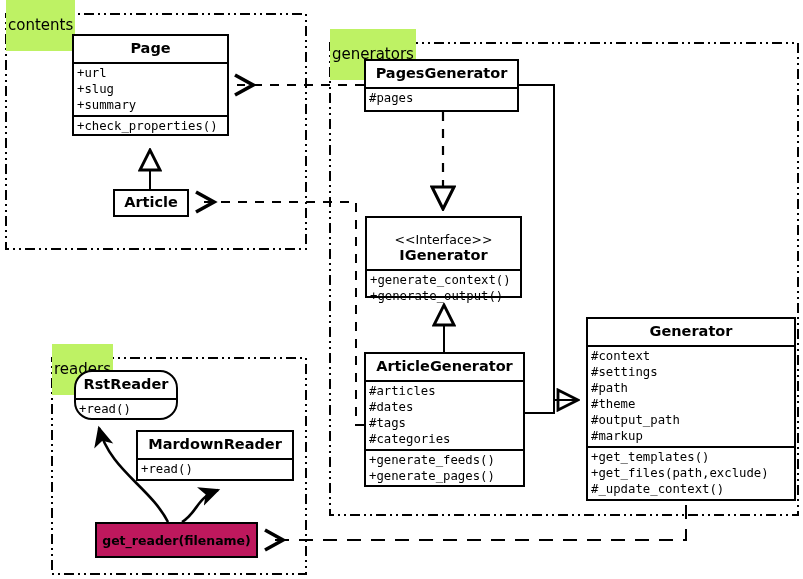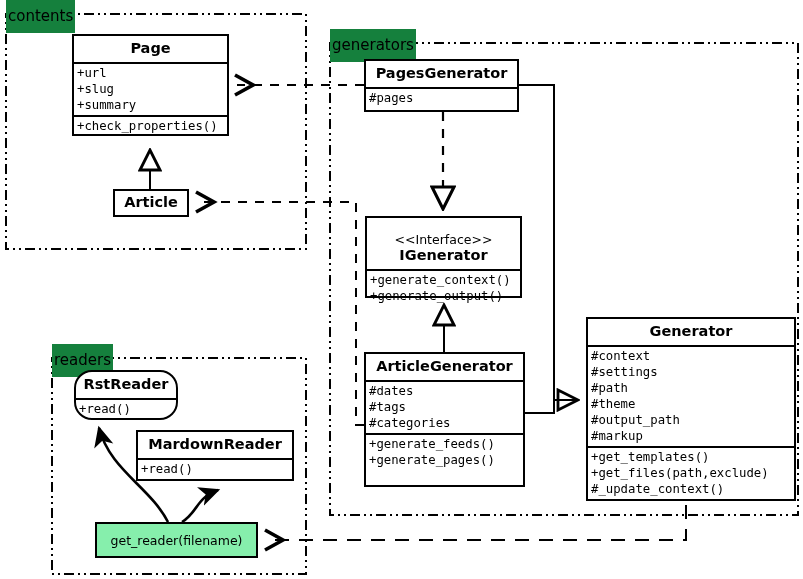--- a/index.html
+++ b/index.html
@@ -1,38 +1,38 @@
 <!DOCTYPE html>
 <html><head>
 <meta charset="utf-8">
 <style>
   html,body{margin:0;padding:0;background:#ffffff;}
   body{width:803px;height:579px;position:relative;overflow:hidden;
        font-family:"DejaVu Sans", sans-serif;}
   #stage{position:absolute;left:0;top:0;width:803px;height:579px;}
   svg.layer{position:absolute;left:0;top:0;width:803px;height:579px;}
   .pkg-label{position:absolute;font-family:"DejaVu Sans", sans-serif;
-             font-size:15px;color:#000;white-space:nowrap;background:#15803d;
-             padding:8px 2px;line-height:17px;}
+             font-size:15px;color:#000;white-space:nowrap;background:#bef264;
+             padding:17px 2px;line-height:17px;}
 
   
   .cls{position:absolute;box-sizing:border-box;border:2px solid #000;
        background:#ffffff;}
   .cls .name{font-family:"DejaVu Sans", sans-serif;font-weight:bold;
              font-size:14.5px;text-align:center;padding:4px 4px 5px;
              line-height:17px;color:#000;}
   .cls .stereo{font-family:"DejaVu Sans", sans-serif;font-weight:normal;
                font-size:12.5px;text-align:center;line-height:15px;
                padding-top:14px;color:#000;}
   .cls .sec{border-top:2px solid #000;padding:1px 3px 2px;}
   .cls .sec div{font-family:"DejaVu Sans Mono", monospace;font-size:12.3px;
                 line-height:16px;color:#000;white-space:nowrap;}
   .plainbox{position:absolute;box-sizing:border-box;border:2px solid #000;
-            background:#86efac;display:flex;align-items:center;
-            justify-content:center;}
+            background:#be185d;display:flex;align-items:center;
+            justify-content:center;font-weight:bold;}
   .plainbox span{font-family:"DejaVu Sans", sans-serif;font-size:12.5px;color:#000;}
 </style>
 </head>
 <body>
 
 <div id="stage">
 
   <svg class="layer" viewBox="0 0 803 579" xmlns="http://www.w3.org/2000/svg">
     <defs>
       <marker id="hollowTri" viewBox="0 0 12 12" refX="11" refY="6" markerWidth="12" markerHeight="12" orient="auto-start-reverse">
@@ -114,20 +114,21 @@
     <div class="name" style="padding:0 4px 5px;">IGenerator</div>
     <div class="sec">
       <div>+generate_context()</div>
       <div>+generate_output()</div>
     </div>
   </div>
 
   <div class="cls" style="left:364px;top:352px;width:161px;height:135px;">
     <div class="name">ArticleGenerator</div>
     <div class="sec">
+      <div>#articles</div>
       <div>#dates</div>
       <div>#tags</div>
       <div>#categories</div>
     </div>
     <div class="sec">
       <div>+generate_feeds()</div>
       <div>+generate_pages()</div>
     </div>
   </div>
 

